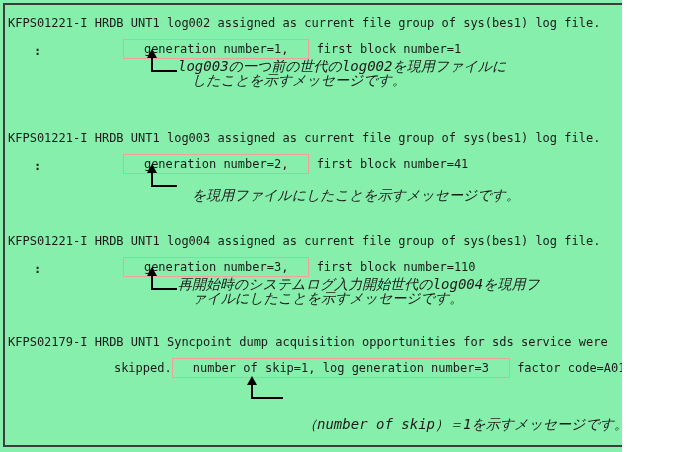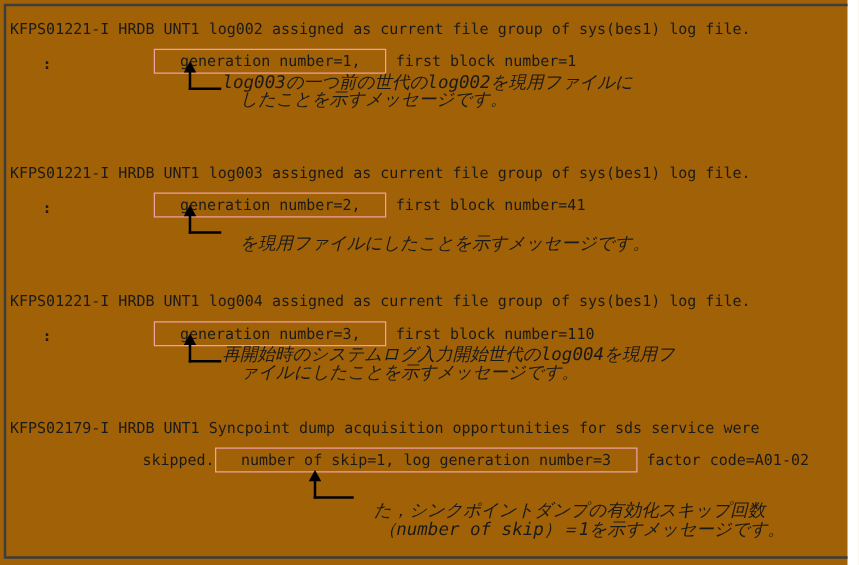--- a/index.html
+++ b/index.html
@@ -1,19 +1,19 @@
 <!DOCTYPE html>
 <html><head>
 <meta charset="utf-8">
 <style>
   html,body{margin:0;padding:0;background:#ffffff;}
   .canvas{
     position:relative;
-    width:678px;height:452px;
-    background:#a16207;
+    width:622px;height:452px;
+    background:#86efac;
     font-family:"DejaVu Sans Mono","Liberation Mono",monospace;
     color:#1a1a1a;
     overflow:hidden;
   }
   .frame{
     position:absolute;left:3px;top:3px;
     width:679px;height:444px;
     border:2px solid #3d3d3d;
     box-sizing:border-box;
   }
@@ -100,15 +100,14 @@
 
   <div class="msg" style="left:8px;top:335px">KFPS02179-I HRDB UNT1 Syncpoint dump acquisition opportunities for sds service were</div>
   <div class="msg-row" style="left:85px;top:347px">
     <span>skipped.</span><span class="hl-box">number of skip=1, log generation number=3</span><span> factor code=A01-02</span>
   </div>
   <div class="arrow" style="left:247px;top:376px">
     <div class="arrow-head"></div>
     <div class="arrow-stem"></div>
     <div class="arrow-foot long"></div>
   </div>
-  <div class="jp" style="left:299px;top:402px">た，シンクポイントダンプの有効化スキップ回数</div>
   <div class="jp" style="left:303px;top:417px">（number of skip）＝1を示すメッセージです。</div>
 </div>
 
 </body></html>

